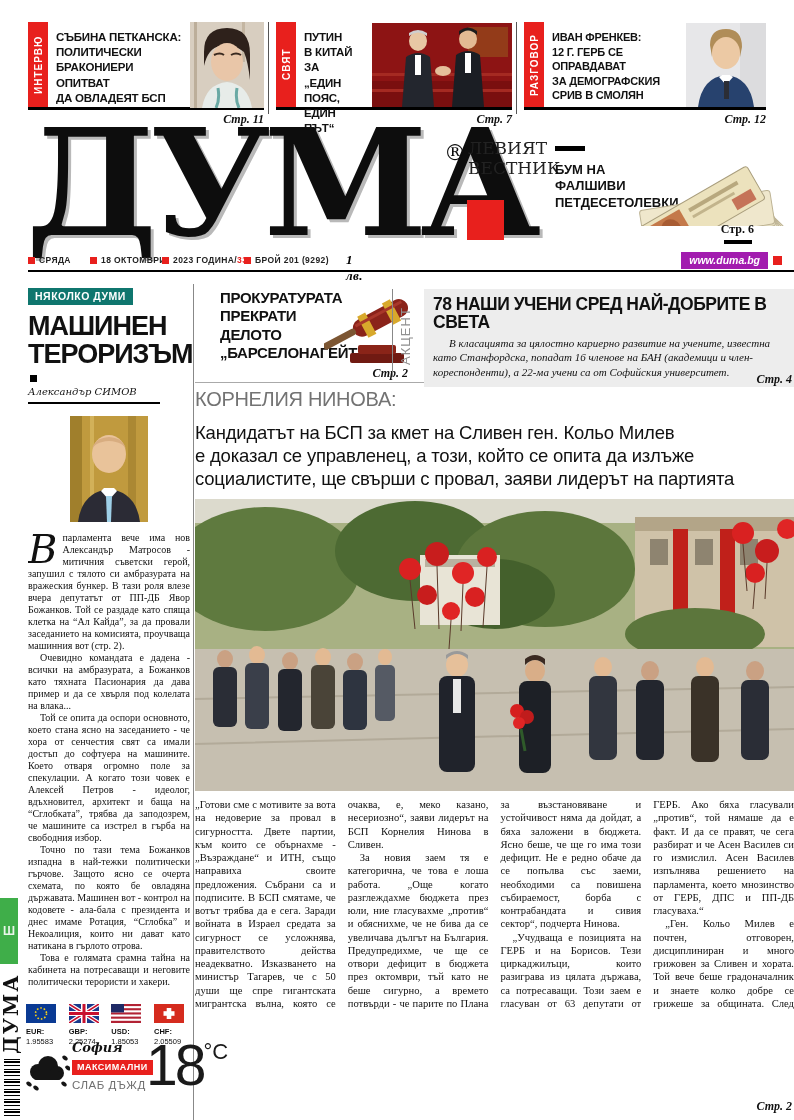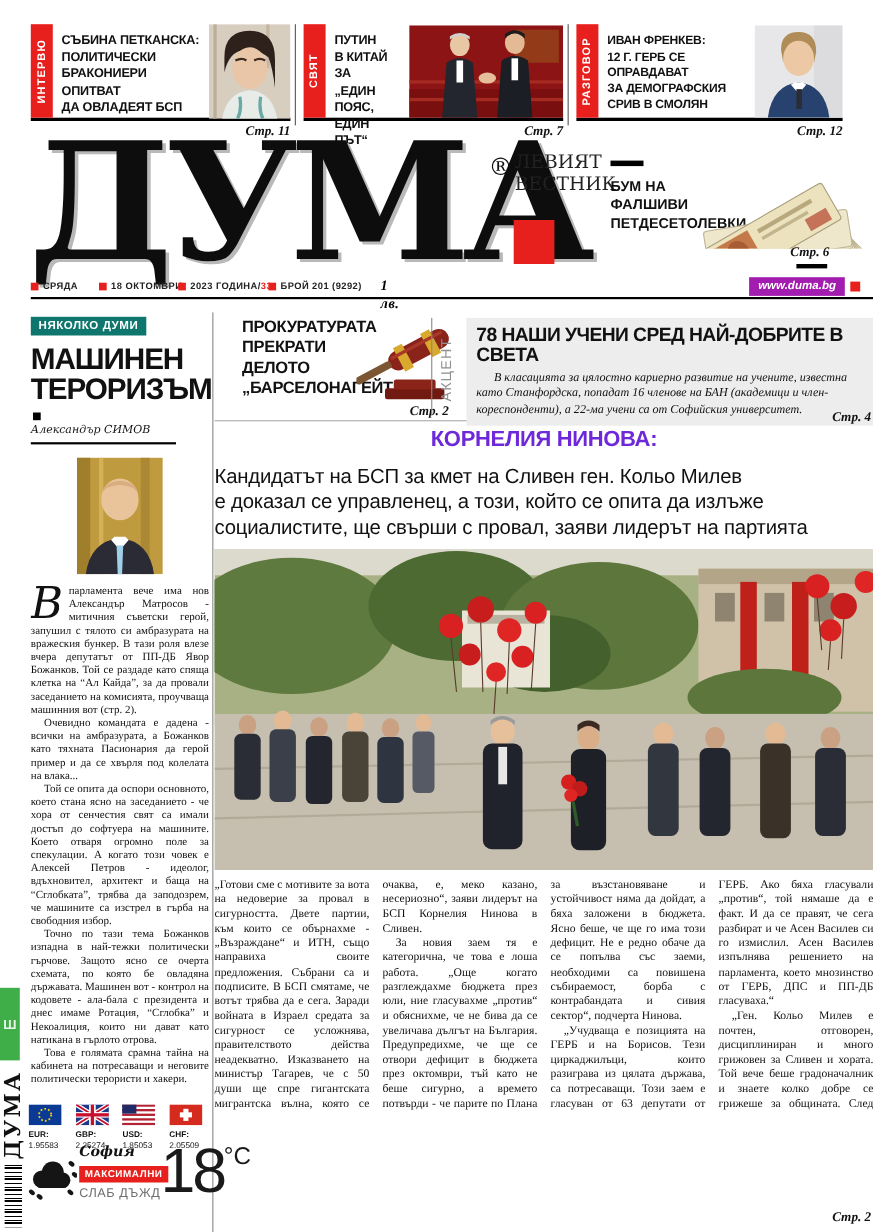--- a/index.html
+++ b/index.html
@@ -36,21 +36,21 @@
     text-shadow:3px 3px 0 #b9b9b9;
   }
   .logo-reg { position:absolute; left:444px; top:140px; font-size:22px; font-family:"DejaVu Serif",serif; color:#0d0d0d; }
   .tagline { position:absolute; left:468px; top:138px; font-family:"DejaVu Serif",serif; font-size:17px; line-height:1.2; color:#222; }
   .red-square-big { position:absolute; left:467px; top:200px; width:37px; height:40px; background:#e8201d; }
 
   .money-teaser { position:absolute; left:545px; top:130px; width:249px; height:118px; }
   .money-bar1 { position:absolute; left:10px; top:16px; width:30px; height:5px; background:#000; }
   .money-title { position:absolute; left:10px; top:32px; font-weight:800; font-size:13px; line-height:1.25; }
   .money-photo { position:absolute; right:0; top:0; }
-  .money-page { position:absolute; right:40px; top:92px; font-family:"Liberation Serif",serif; font-style:italic; font-weight:bold; font-size:12px; }
+  .money-page { position:absolute; right:40px; top:92px; font-family:"Liberation Serif",serif; font-weight:bold; font-size:12px; }
   .money-bar2 { position:absolute; right:42px; top:110px; width:28px; height:4px; background:#000; }
 
   
   .dateline { position:absolute; left:28px; top:255px; height:14px; font-size:8.5px; font-weight:bold; color:#222; letter-spacing:0.4px; }
   .di { position:absolute; top:0; white-space:nowrap; }
   .sq { display:inline-block; width:7px; height:7px; background:#e8201d; margin-right:4px; vertical-align:-1px; }
   .red-num { color:#e8201d; }
   .price { position:absolute; left:318px; top:-3px; font-family:"Liberation Serif",serif; font-style:italic; font-weight:bold; font-size:13px; color:#000; }
   .site-box {
     position:absolute; right:26px; top:252px; background:#a21caf; color:#fff;
@@ -100,21 +100,21 @@
     position:absolute; left:0; top:2px; height:74px; writing-mode:vertical-rl; transform:rotate(180deg);
     color:#909090; font-size:13px; letter-spacing:1px; display:flex; align-items:center;
   }
   .accent-box { margin-left:26px; background:#ededed; padding:7px 9px 8px; }
   .accent-head { font-weight:800; font-size:17.5px; letter-spacing:-0.5px; line-height:1; }
   .accent-text { margin-top:5px; font-family:"Liberation Serif",serif; font-style:italic; font-size:11px; line-height:1.3; text-indent:16px; }
   .accent-page { position:absolute; right:2px; bottom:-6px; font-family:"Liberation Serif",serif; font-style:italic; font-weight:bold; font-size:12px; }
 
   
   .article { position:absolute; left:195px; top:388px; width:599px; height:732px; }
-  .kicker { color:#6d28d9; font-weight:700; font-size:20px; letter-spacing:-0.3px;text-align:center; }
+  .kicker { color:#737373; font-weight:400; font-size:20px; letter-spacing:-0.3px; }
   .headline { margin-top:3px; font-weight:800; font-size:49px; line-height:0.97; letter-spacing:-2.5px; color:#0a0a0a; }
   .subtitle { margin-top:11px; font-size:18.5px; line-height:1.23; letter-spacing:-0.2px; }
   .main-photo { display:block; margin-top:9px; }
   .art-body { margin-top:7px; column-count:4; column-gap:12px; font-family:"Liberation Serif",serif; font-size:10.6px; line-height:1.25; text-align:justify; height:222px; overflow:hidden; }
   .art-body p { margin:0; text-indent:12px; }
   .art-body p.first { text-indent:0; }
   .art-page { position:absolute; right:2px; bottom:6px; font-family:"Liberation Serif",serif; font-style:italic; font-weight:bold; font-size:12px; }
 
   
   .currencies { position:absolute; left:26px; top:1004px; width:166px; display:flex; justify-content:space-between; }
@@ -272,21 +272,21 @@
         <rect x="58" width="8" height="106" fill="#ab8833"></rect>
       <rect x="20" width="4" height="106" fill="#d2b159"></rect>
       <ellipse cx="39" cy="38" rx="17" ry="19" fill="#e9c39a"></ellipse>
       <path d="M22 34 Q24 22 39 21 Q54 22 56 34 Q54 26 39 25 Q24 26 22 34Z" fill="#d8ad80"></path>
       <path d="M8 106 Q12 76 39 73 Q66 76 70 106 Z" fill="#2b2b35"></path>
       <path d="M31 75 L39 84 L47 75 L44 72 L34 72 Z" fill="#fff"></path>
       <path d="M36 80 L42 80 L41 106 L37 106 Z" fill="#9fd0e8"></path>
     </svg>
     <div class="op-body">
       <p class="first"><span class="dropcap">В</span><span>парламента вече има нов Александър Матросов - митичния съветски герой, запушил с тялото си амбразурата на вражеския бункер. В тази роля влезе вчера депутатът от ПП-ДБ Явор Божанков. Той се раздаде като спяща клетка на “Ал Кайда”, за да провали заседанието на комисията, проучваща машинния вот (стр. 2).</span></p>
-      <p>Очевидно командата е дадена - всички на амбразурата, а Божанков като тяхната Пасионария да герой пример и да се хвърля под колелата на влака...</p>
+      <p>Очевидно командата е дадена - всички на амбразурата, а Божанков като тяхната Пасионария да дава пример и да се хвърля под колелата на влака...</p>
       <p>Той се опита да оспори основното, което стана ясно на заседанието - че хора от сенчестия свят са имали достъп до софтуера на машините. Което отваря огромно поле за спекулации. А когато този човек е Алексей Петров - идеолог, вдъхновител, архитект и баща на “Сглобката”, трябва да заподозрем, че машините са изстрел в гърба на свободния избор.</p>
       <p>Точно по тази тема Божанков изпадна в най-тежки политически гърчове. Защото ясно се очерта схемата, по която бе овладяна държавата. Машинен вот - контрол на кодовете - ала-бала с президента и днес имаме Ротация, “Сглобка” и Некоалиция, които ни дават като натикана в гърлото отрова.</p>
       <p>Това е голямата срамна тайна на кабинета на потресаващи и неговите политически терористи и хакери.</p>
     </div>
   </div>
 
   <div class="rail-green">Ш</div>
   <div class="rail-logo">ДУМА</div>
   <div class="rail-barcode"></div>
 

